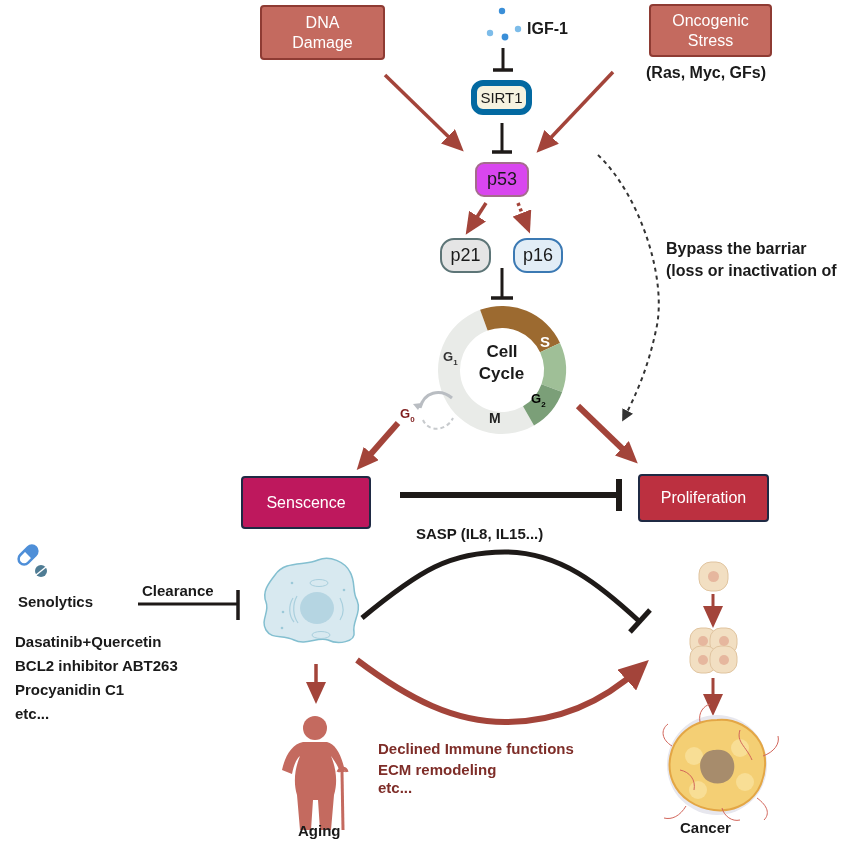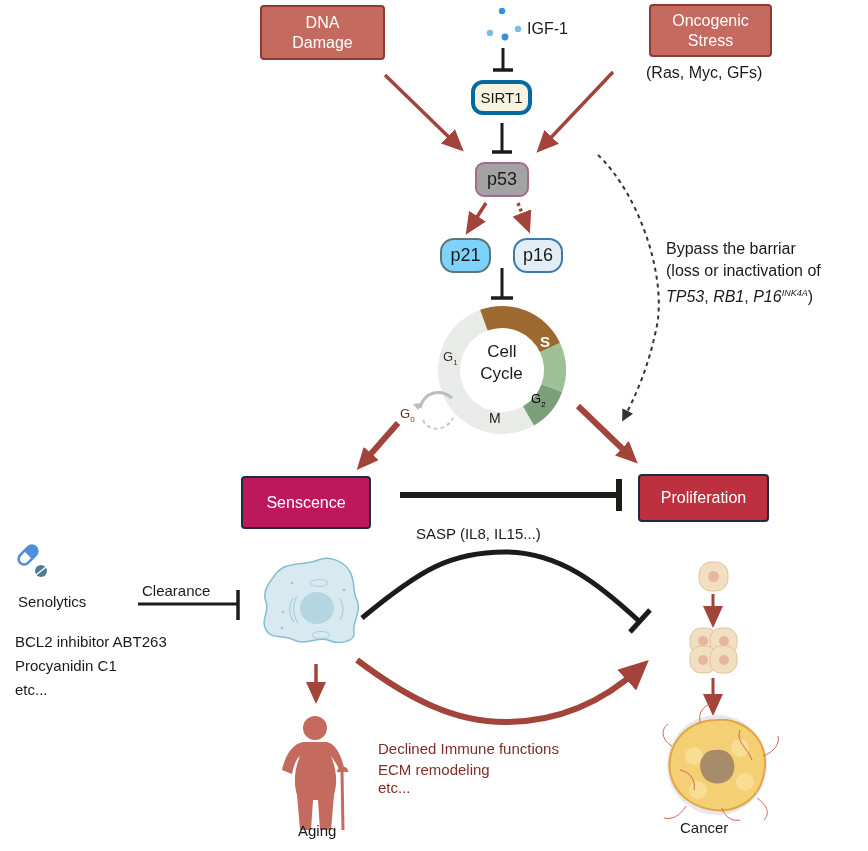--- a/index.html
+++ b/index.html
@@ -1,18 +1,18 @@
 <!DOCTYPE html>
 <html><head>
 <meta charset="utf-8">
 <style>
   html, body { margin:0; padding:0; background:#ffffff; }
   body { width:868px; height:851px; position:relative; overflow:hidden; font-family:"Liberation Sans", sans-serif; color:#1a1a1a; }
   #stage { position:absolute; left:0; top:0; width:868px; height:851px; }
-  .lbl { position:absolute; white-space:nowrap; font-family:"Liberation Sans", sans-serif; }
+  .lbl { position:absolute; white-space:nowrap; font-family:"Liberation Sans", sans-serif;font-weight:bold; }
   .box { position:absolute; display:flex; align-items:center; justify-content:center; text-align:center; box-sizing:border-box; font-family:"Liberation Sans", sans-serif; }
   .trigger { background:#c46a5f; border:2px solid #8e3b33; border-radius:4px; color:#ffffff; font-size:16px; line-height:20px; }
   .pill { border-radius:12px; font-size:17px; color:#1a1a1a; }
   .outcome { border:2px solid #1f2a44; border-radius:4px; color:#ffffff; font-size:16px; }
 </style>
 </head>
 <body>
 
 <div id="stage">
 
@@ -169,52 +169,52 @@
 
   <div class="box trigger" style="left:260px;top:5px;width:125px;height:55px;white-space:pre-line">DNA
 Damage</div>
 
   <div class="lbl" style="left:527px;top:20px;font-size:16px">IGF-1</div>
 
   <div class="box trigger" style="left:649px;top:4px;width:123px;height:53px;white-space:pre-line">Oncogenic
 Stress</div>
   <div class="lbl" style="left:646px;top:64px;font-size:16px">(Ras, Myc, GFs)</div>
 
-  <div class="box pill" style="left:471px;top:80px;width:61px;height:35px;background:#f6f3e0;border:4px solid #0369a1;font-size:15px">SIRT1</div>
-
-  <div class="box pill" style="left:475px;top:162px;width:54px;height:35px;background:#a3a3a3;border:2px solid #a46c8c;border-radius:9px;font-size:18px">p53</div>
-
-  <div class="box pill" style="left:440px;top:238px;width:51px;height:35px;background:#7dd3fc;border:2px solid #5d7577;border-radius:14px;font-size:18px">p21</div>
+  <div class="box pill" style="left:471px;top:80px;width:61px;height:35px;background:#f6f3e0;border:6px solid #0369a1;font-size:15px">SIRT1</div>
+
+  <div class="box pill" style="left:475px;top:162px;width:54px;height:35px;background:#d946ef;border:2px solid #a46c8c;border-radius:9px;font-size:18px">p53</div>
+
+  <div class="box pill" style="left:440px;top:238px;width:51px;height:35px;background:#e5e5e5;border:2px solid #5d7577;border-radius:14px;font-size:18px">p21</div>
 
   <div class="box pill" style="left:513px;top:238px;width:50px;height:35px;background:#e2edf6;border:2px solid #3b79b3;border-radius:14px;font-size:18px">p16</div>
 
   <div class="lbl" style="left:482px;top:342px;font-size:17px;width:40px;text-align:center">Cell</div>
   <div class="lbl" style="left:474px;top:364px;font-size:17px;width:55px;text-align:center">Cycle</div>
 
   <div class="lbl" style="left:443px;top:349px;font-size:13px;color:#333"><span>G</span><sub style="font-size:8px">1</sub></div>
   <div class="lbl" style="left:540px;top:333px;font-size:15px;color:#ffffff;font-weight:bold">S</div>
   <div class="lbl" style="left:531px;top:391px;font-size:13px;color:#000000"><span>G</span><sub style="font-size:8px">2</sub></div>
   <div class="lbl" style="left:489px;top:410px;font-size:14px;color:#222">M</div>
   <div class="lbl" style="left:400px;top:406px;font-size:13px;color:#7f1d1d"><span>G</span><sub style="font-size:8px">0</sub></div>
 
   <div class="lbl" style="left:666px;top:238px;font-size:16px;line-height:22px">
     <div>Bypass the barriar</div>
     <div>(loss or inactivation of</div>
-    <div><i>TP53</i><span>, </span><i>RB1</i><span>, </span><i>P16</i><sup style="font-size:9px;font-style:italic">INK4A</sup><span>)</span></div>
   </div>
 
   <div class="box outcome" style="left:241px;top:476px;width:130px;height:53px;background:#be185d">Senscence</div>
 
   <div class="box outcome" style="left:638px;top:474px;width:131px;height:48px;background:#bc3040">Proliferation</div>
 
   <div class="lbl" style="left:416px;top:525px;font-size:15px">SASP (IL8, IL15...)</div>
 
   <div class="lbl" style="left:18px;top:593px;font-size:15px">Senolytics</div>
   <div class="lbl" style="left:142px;top:582px;font-size:15px">Clearance</div>
   <div class="lbl" style="left:15px;top:630px;font-size:15px;line-height:24px">
+    <div>Dasatinib+Quercetin</div>
     <div>BCL2 inhibitor ABT263</div>
     <div>Procyanidin C1</div>
     <div>etc...</div>
   </div>
 
   <div class="lbl" style="left:378px;top:737px;font-size:15px;line-height:23px;color:#7e2d28">
     <div>Declined Immune functions</div>
     <div style="line-height:20px">ECM remodeling</div>
     <div style="line-height:16px">etc...</div>
   </div>

